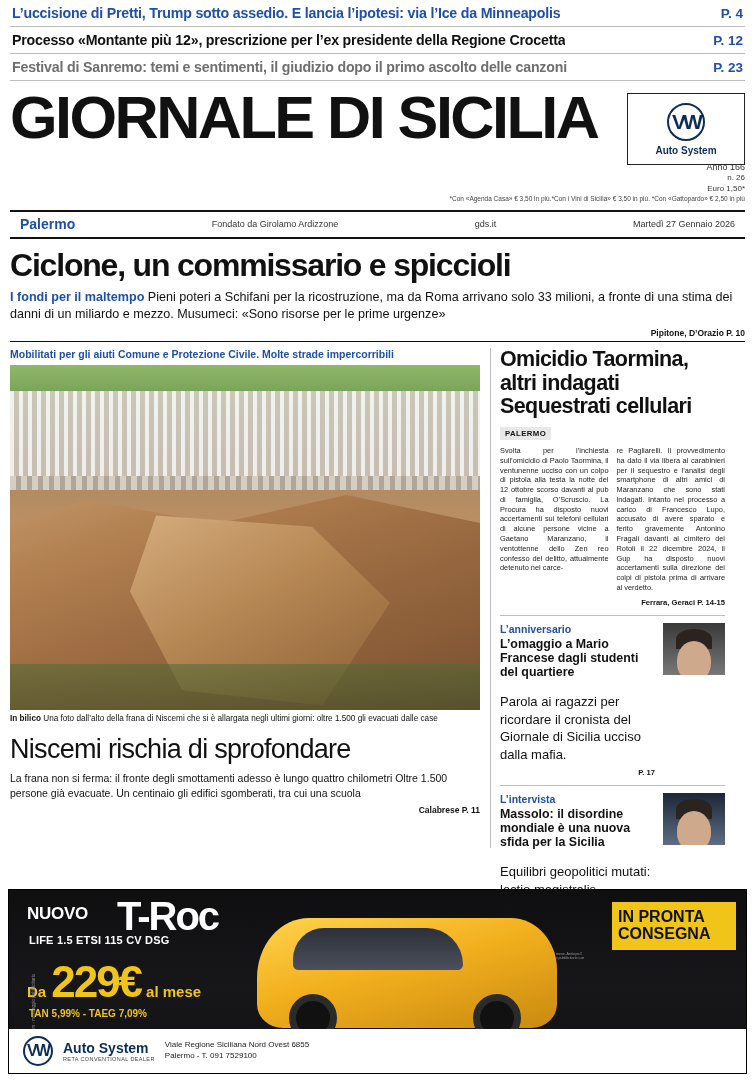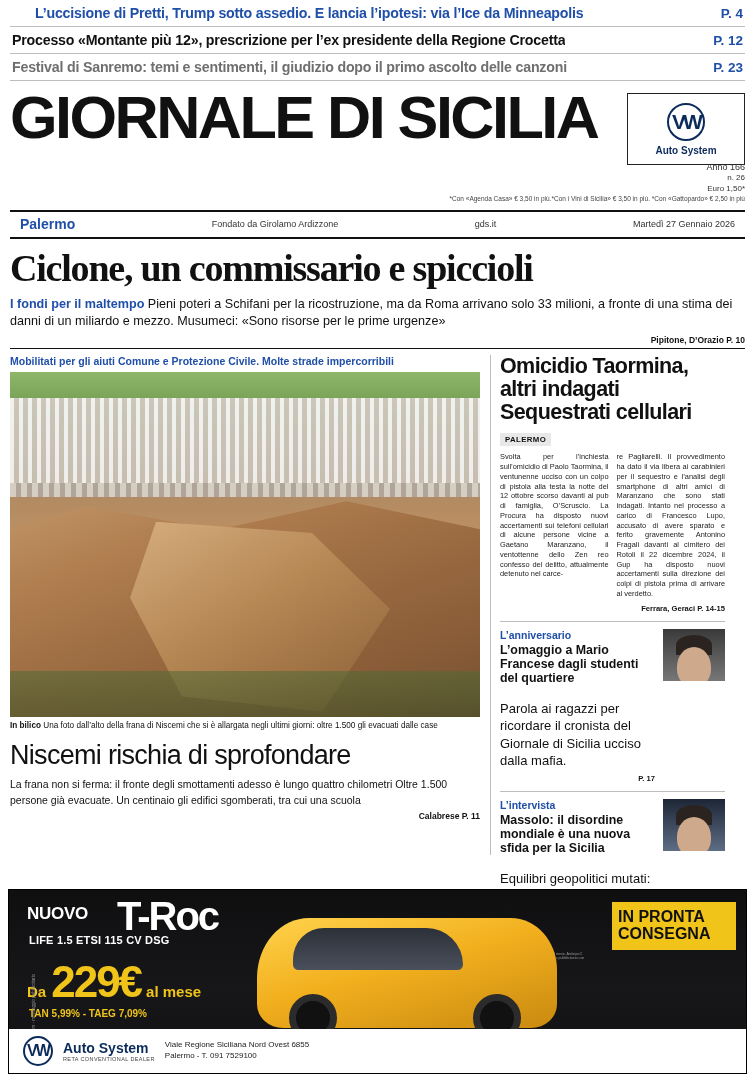--- a/index.html
+++ b/index.html
@@ -17,21 +17,21 @@
   .teasers { padding:0 10px; }
   .teaser {
     display:flex; align-items:center; justify-content:space-between;
     border-bottom:1px solid #bdbdbd;
     padding:5px 2px 5px 2px;
     gap:8px;
   }
   .teaser:first-child { border-top:none; }
   .teaser-text { font-size:14.2px; font-weight:700; letter-spacing:-0.2px; white-space:nowrap; overflow:hidden; text-overflow:ellipsis; }
   .teaser-page { font-size:13.5px; font-weight:700; color:#1f4fa8; white-space:nowrap; }
-  .t-blue { color:#1f4fa8;margin-left:23px; }
+  .t-blue { color:#1f4fa8; }
   .t-black { color:#111; }
   .t-gray { color:#6f6f6f; }
 
   
   .masthead {
     display:flex; align-items:flex-start; justify-content:space-between;
     padding:8px 10px 0 10px;
   }
   .logo {
     font-family:"Liberation Sans", sans-serif;
@@ -73,21 +73,21 @@
     margin:0 10px;
   }
   .mast-city { color:#1f4fa8; font-weight:700; font-size:14px; }
   .mast-found { font-size:9px; color:#333; }
   .mast-site { font-size:9px; color:#333; }
   .mast-date { font-size:9px; color:#333; }
 
   
   .lead { padding:10px 10px 0 10px; }
   .lead h1 {
-    margin:0; font-size:38px; font-weight:700; letter-spacing:-1.2px; line-height:1.03;font-family:Liberation Serif, serif;
+    margin:0; font-size:32px; font-weight:700; letter-spacing:-1.2px; line-height:1.03;
   }
   .lead-sub { margin-top:8px; font-size:12.6px; line-height:1.35; color:#111; }
   .lead-sub .kicker { color:#1f4fa8; font-weight:700; }
   .lead-credit { text-align:right; font-size:8.5px; font-weight:700; margin-top:5px; color:#111; }
   .lead-rule { border-bottom:1px solid #111; margin:3px 10px 0 10px; }
 
   
   .body { display:flex; padding:0 10px; margin-top:6px; gap:10px; height:500px; }
   .col-left { width:470px; position:relative; }
   .col-right { width:235px; border-left:1px solid #bdbdbd; padding-left:9px; }

